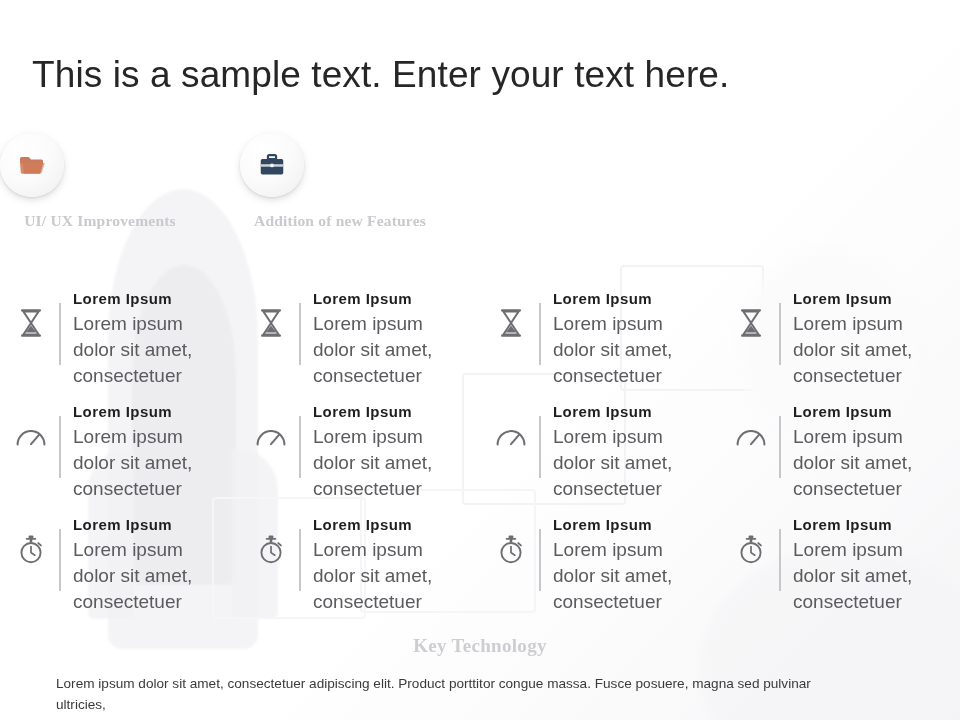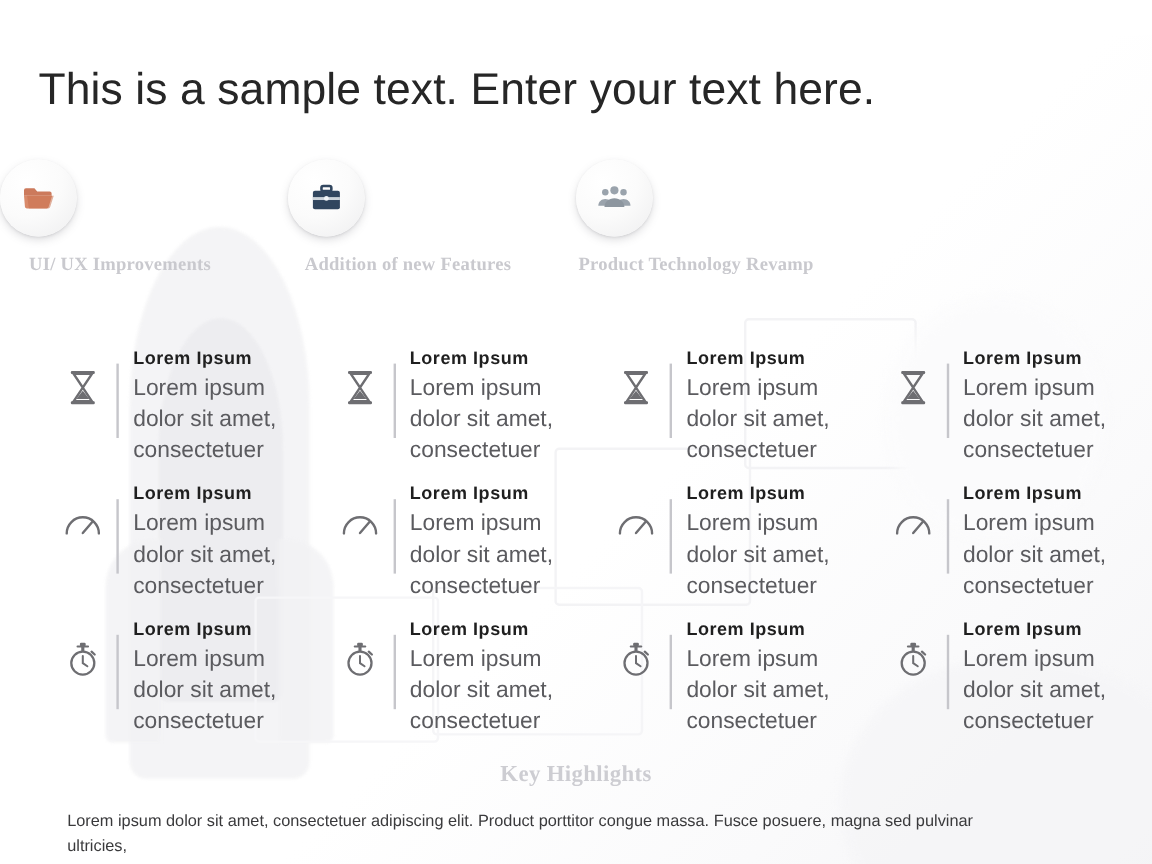--- a/index.html
+++ b/index.html
@@ -158,21 +158,20 @@
   
   .grid {
     position: absolute;
     left: 0;
     top: 253px;
     width: 960px;
   }
   .grid-row {
     display: flex;
     height: 113px;
-    padding-left: 38px;
   }
   .cell {
     width: 240px;
     display: flex;
     align-items: flex-start;
     padding-left: 14px;
     box-sizing: border-box;
   }
   .cell-icon {
     width: 34px;
@@ -271,33 +270,20 @@
         <svg width="30" height="30" viewBox="0 0 32 32">
           <rect x="11.6" y="5.4" width="8.8" height="4.4" rx="1.6" fill="none" stroke="#31465f" stroke-width="2.3"></rect>
           <rect x="4" y="9.6" width="24" height="16.4" rx="1.8" fill="#31465f"></rect>
           <rect x="4" y="15.2" width="24" height="2.6" fill="#e9edf1" opacity=".85"></rect>
           <circle cx="16" cy="16.4" r="2.1" fill="#f2f5f8"></circle>
         </svg>
       </div>
       <div class="head-label">Addition  of new Features</div>
     </div>
 
-    <div class="head-col">
-      <div class="head-circle">
-        <svg width="32" height="32" viewBox="0 0 32 32">
-          <circle cx="8.4" cy="11.2" r="2.7" fill="#9aa3ac"></circle>
-          <circle cx="23.6" cy="11.2" r="2.7" fill="#9aa3ac"></circle>
-          <circle cx="16" cy="9.6" r="3.4" fill="#9aa3ac"></circle>
-          <path d="M2.6 22.4c0-3.3 2.6-5.6 5.8-5.6s5.8 2.3 5.8 5.6z" fill="#9aa3ac"></path>
-          <path d="M17.8 22.4c0-3.3 2.6-5.6 5.8-5.6s5.8 2.3 5.8 5.6z" fill="#9aa3ac"></path>
-          <path d="M7.7 23.6c0-4.3 3.6-7.3 8.3-7.3s8.3 3 8.3 7.3z" fill="#8d969f"></path>
-        </svg>
-      </div>
-      <div class="head-label">Product Technology Revamp</div>
-    </div>
 
 
   </div>
 
   <div class="grid">
 
     <div class="grid-row">
       <div class="cell">
         <div class="cell-icon">
           <svg width="26" height="30" viewBox="0 0 26 30">
@@ -481,16 +467,16 @@
         <div class="cell-divider"></div>
         <div class="cell-text">
           <div class="cell-title">Lorem Ipsum</div>
           <div class="cell-body">Lorem ipsum dolor sit amet, consectetuer</div>
         </div>
       </div>
     </div>
 
   </div>
 
-  <div class="kh-title">Key Highlights</div>
+  <div class="kh-title">Key Technology</div>
   <div class="kh-body">Lorem ipsum dolor sit amet, consectetuer adipiscing elit. Product porttitor congue massa. Fusce posuere, magna sed pulvinar ultricies,</div>
 
 </div>
 
 </body></html>

